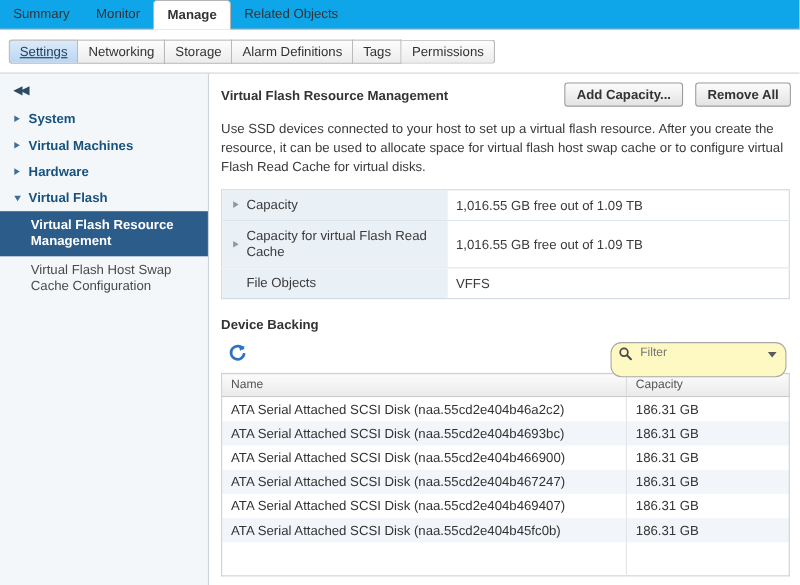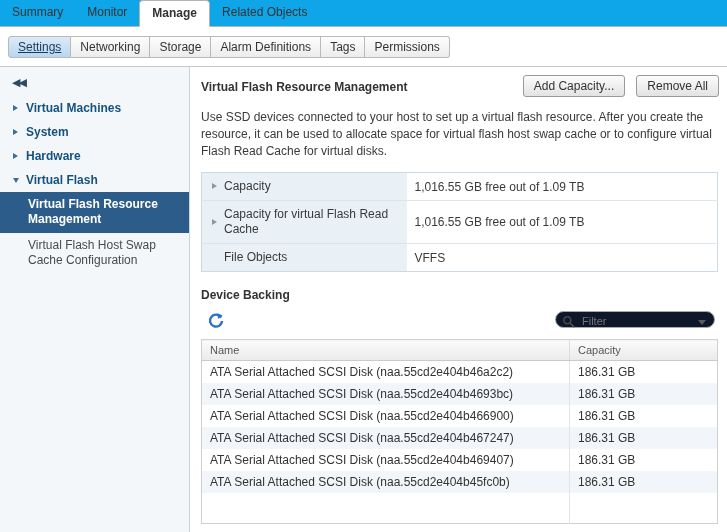--- a/index.html
+++ b/index.html
@@ -132,20 +132,21 @@
   .btn {
     display: inline-block;
     height: 22px; line-height: 20px;
     padding: 0 10px;
     margin-left: 8px;
     font-size: 12px; color: #333;
     border: 1px solid #9a9a9a;
     border-radius: 3px;
     background: linear-gradient(to bottom, #fcfcfc 0%, #e3e3e3 100%);
     cursor: pointer;
+    font-weight: bold;
   }
   .desc {
     margin: 9px 0 12px 0;
     font-size: 12px; color: #3a3a3a;
     line-height: 17px;
     max-width: 515px;
   }
 
   
   .prop-table {
@@ -188,24 +189,24 @@
     height: 30px;
     margin-top: 7px;
   }
   .refresh-icon {
     position: absolute; left: 6px; top: 3px;
     width: 18px; height: 18px;
     cursor: pointer;
   }
   .filter-box {
     position: absolute; right: 4px; top: 2px;
-    width: 160px; height: 17px;
+    width: 160px; height: 32px;
     border: 1px solid #a9a9a9;
     border-radius: 10px;
-    background: #0f172a;
+    background: #fef9c3;
   }
   .filter-icon { position: absolute; left: 6px; top: 3px; }
   .filter-input {
     position: absolute; left: 24px; top: 0;
     width: 112px; height: 18px;
     border: none; outline: none;
     background: transparent;
     font-family: "Liberation Sans", sans-serif;
     font-size: 11px; color: #8a8a8a;
   }
@@ -284,25 +285,25 @@
     <div class="sub-tab">
       <span>Permissions</span>
     </div>
   </div>
 
   <div class="sidebar">
     <div class="collapse-btn">◀◀</div>
 
     <div class="nav-group">
       <span class="tri right"></span>
-      <span>Virtual Machines</span>
+      <span>System</span>
     </div>
     <div class="nav-group">
       <span class="tri right"></span>
-      <span>System</span>
+      <span>Virtual Machines</span>
     </div>
     <div class="nav-group">
       <span class="tri right"></span>
       <span>Hardware</span>
     </div>
     <div class="nav-group">
       <span class="tri down"></span>
       <span>Virtual Flash</span>
     </div>
 

